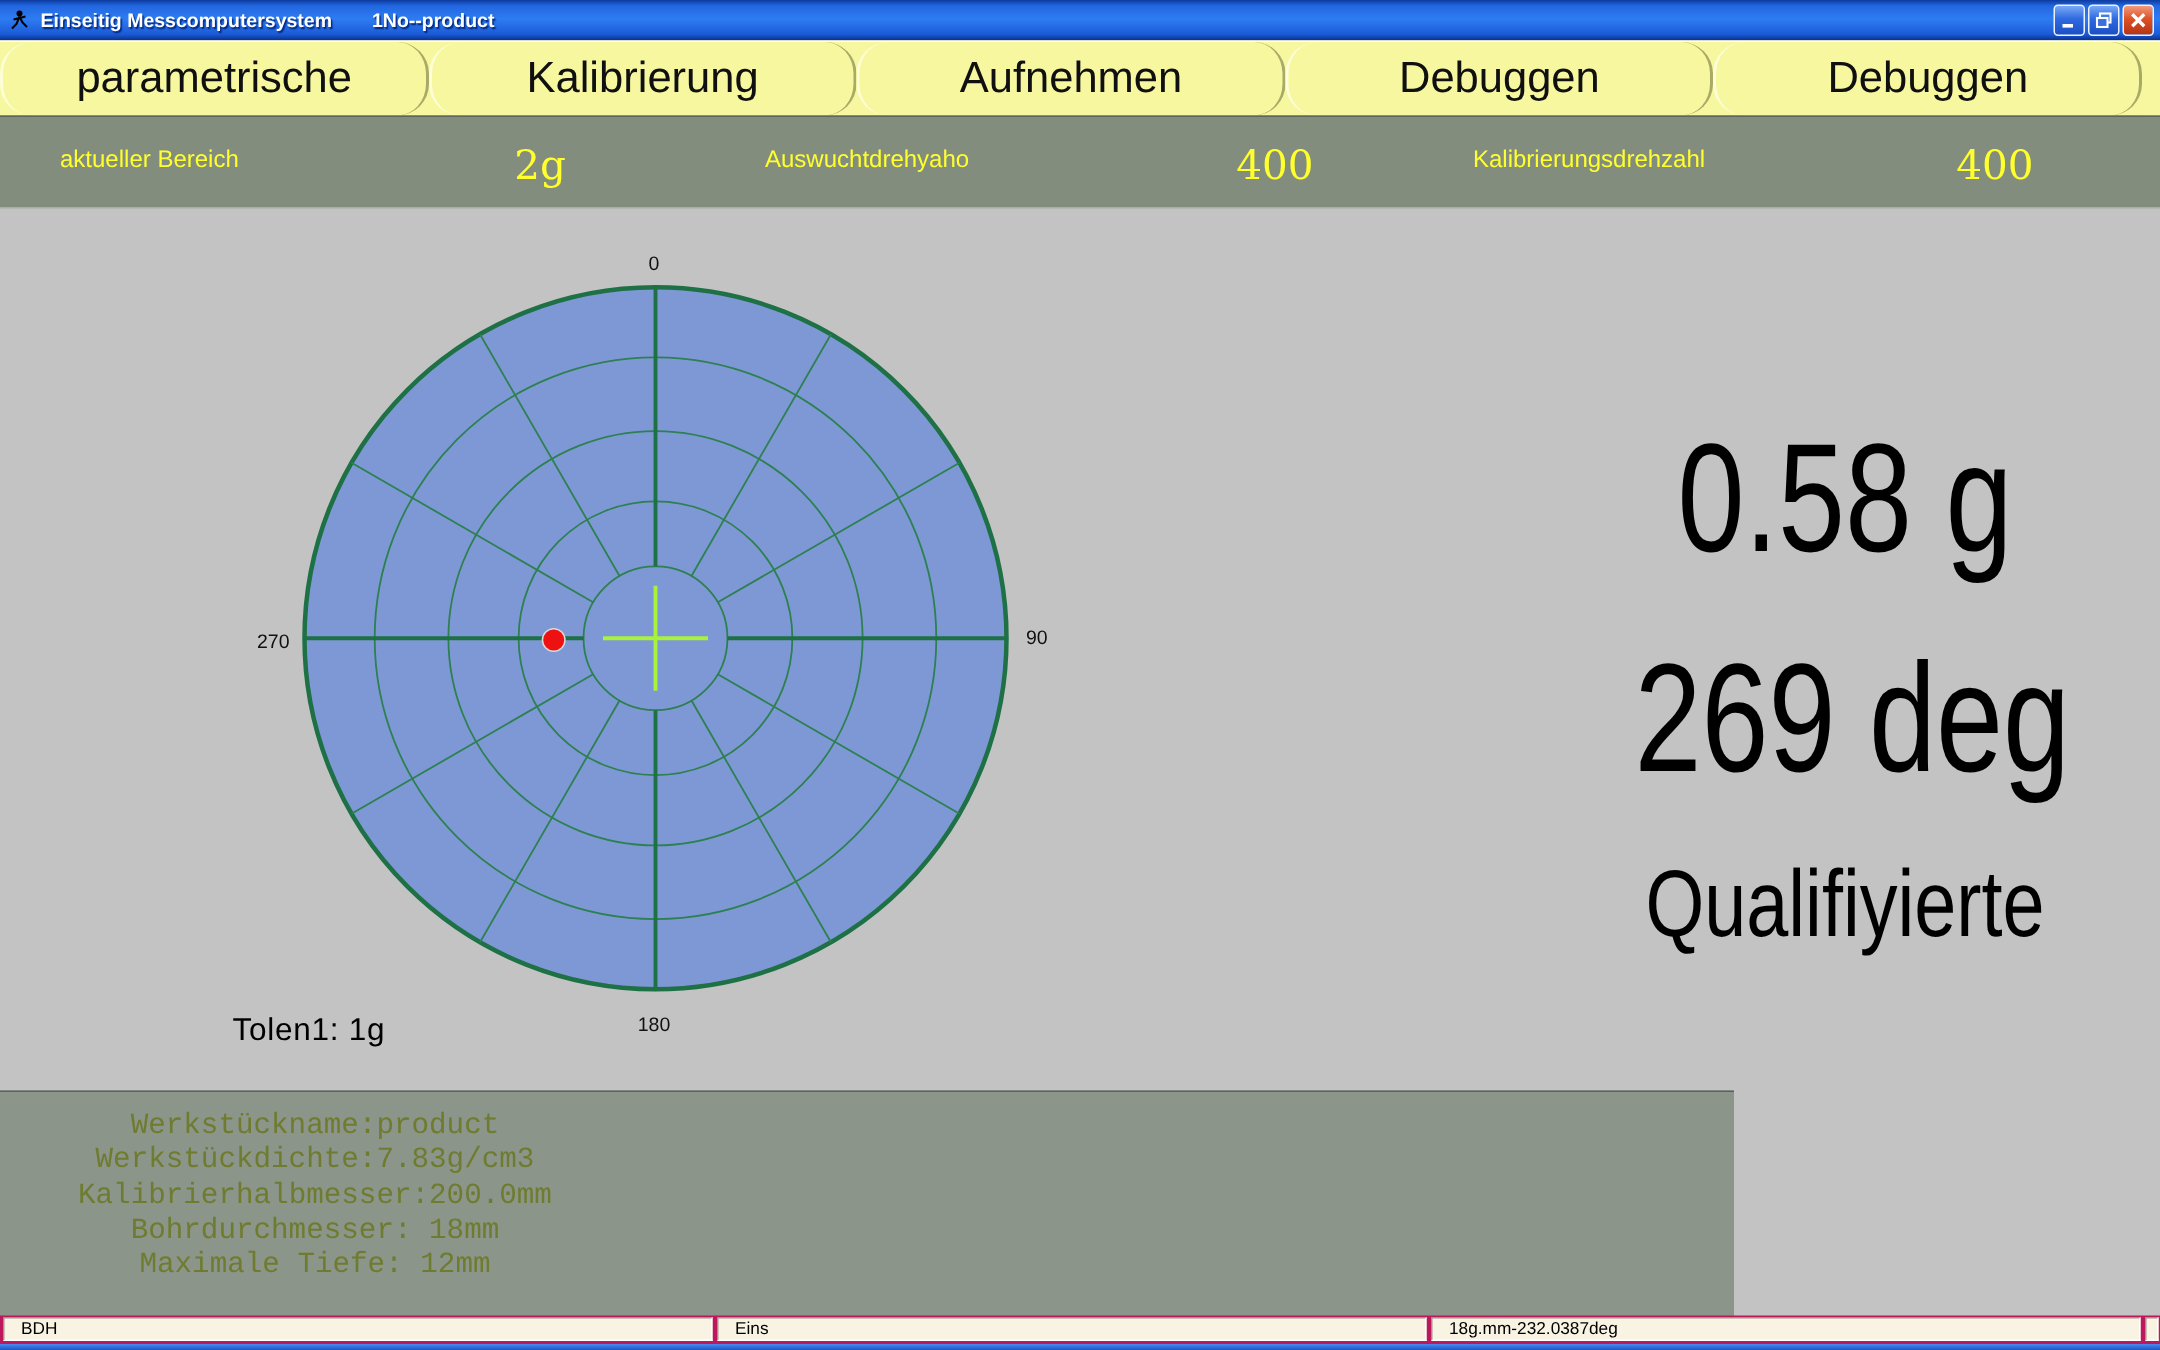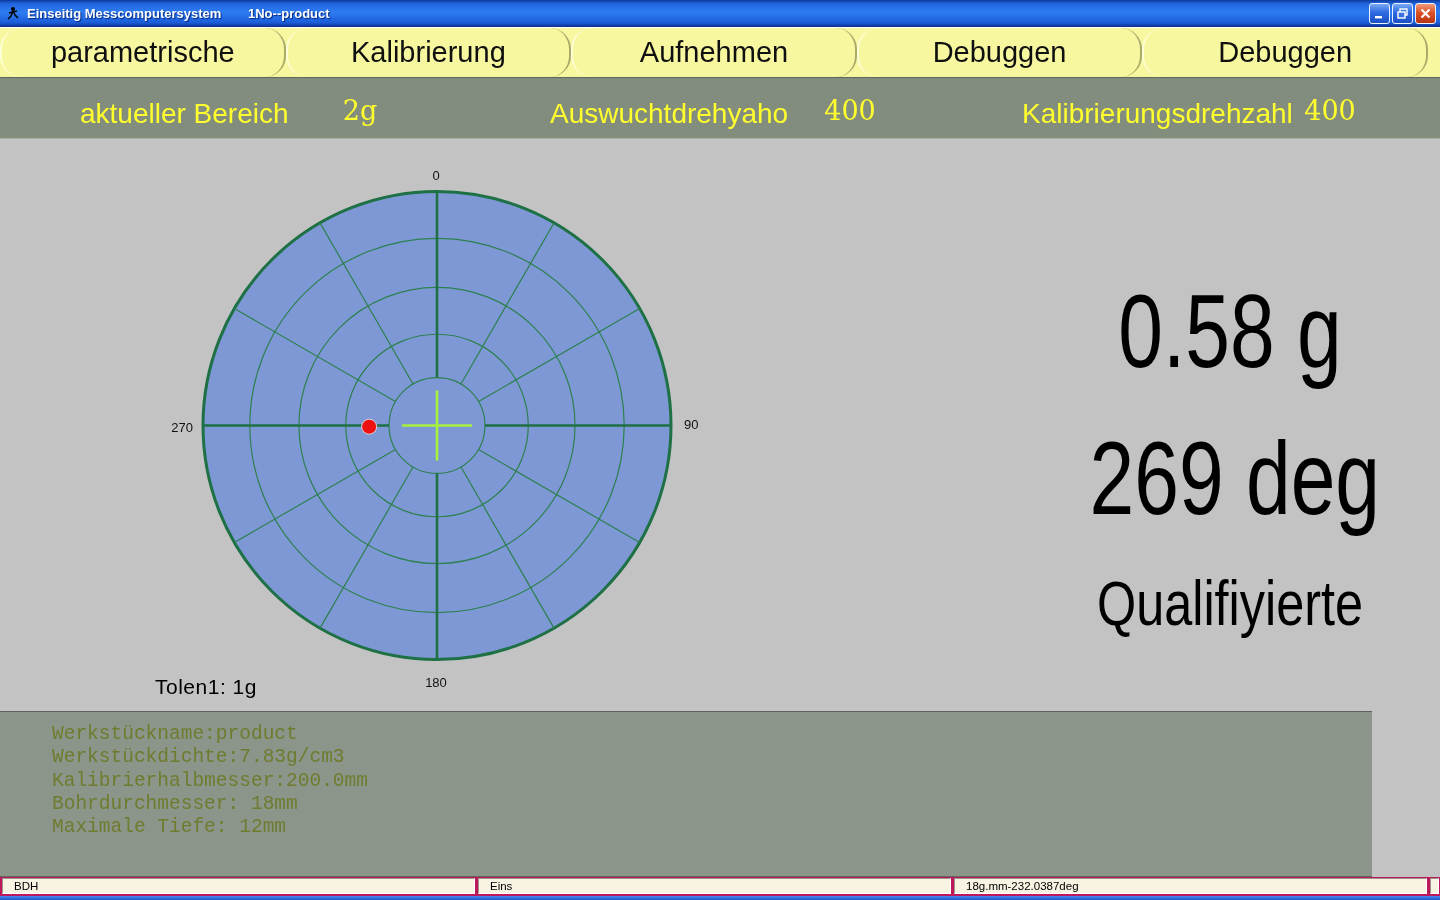--- a/index.html
+++ b/index.html
@@ -24,39 +24,39 @@
     display:flex;border-top:1px solid #ffffff;box-sizing:border-box;}
   .tab{flex:1 1 0;display:flex;align-items:center;justify-content:center;
     font-size:29px;color:#101010;background:#f7f7a0;cursor:default;
     border-left:2px solid #fdfdd6;border-right:2px solid #a9a968;box-sizing:border-box;border-radius:21px;}
   .tab.active{color:#0000cd;}
   .tab-filler{flex:0 0 12px;background:#f7f7a0;}
 
   
   .infobar{position:absolute;left:0;top:77px;width:1440px;height:62px;background:#828d7d;
     border-top:1px solid #5d675c;border-bottom:1px solid #a7b0a3;box-sizing:border-box;}
-  .if-label{position:absolute;top:20px;font-size:28px;color:#ffff2e;white-space:nowrap;margin-left:40px;}
+  .if-label{position:absolute;top:20px;font-size:16px;color:#ffff2e;white-space:nowrap;}
   .if-value{position:absolute;top:17px;font-size:27px;color:#ffff2e;
     font-family:"DejaVu Serif",serif;text-align:center;white-space:nowrap;}
 
   
   .main{position:absolute;left:0;top:139px;width:1440px;height:572px;background:#c3c3c3;}
   .polar-wrap{position:absolute;left:150px;top:9px;width:580px;height:560px;}
   .polar-wrap svg{overflow:visible;}
   .ang-label{font-size:13px;fill:#111;font-family:"Liberation Sans",sans-serif;}
   .tol-label{position:absolute;left:155px;top:523px;font-size:21px;color:#000;letter-spacing:.5px;margin-top:13px;}
 
   .readout{position:absolute;left:1050px;width:360px;text-align:center;color:#000;white-space:nowrap;}
   .ro-value{top:141px;font-size:103px;line-height:1;transform:scaleX(.78);}
   .ro-angle{top:288px;font-size:103px;line-height:1;transform:scaleX(.78);}
   .ro-status{top:433px;font-size:63px;line-height:1;transform:scaleX(.80);}
 
   
-  .workpanel{position:absolute;left:0;top:711px;width:1372px;height:166px;background:#8b9589;
-    border-top:1px solid #59635a;border-bottom:1px solid #5d675c;box-sizing:border-box;}
+  .workpanel{position:absolute;left:0;top:727px;width:1156px;height:166px;background:#8b9589;
+    border-top:1px solid #59635a;border-bottom:1px solid #5d675c;box-sizing:border-box;text-align:center;}
   .wp-lines{position:absolute;left:52px;top:11px;}
   .wp-line{font-family:"Liberation Mono",monospace;font-size:19.5px;line-height:23.3px;
     color:#6f7c2f;white-space:pre;}
 
   
   .statusbar{position:absolute;left:0;top:877px;width:1440px;height:19px;background:#be185d;}
   .sseg{position:absolute;top:1px;height:16px;background:#f8f3e2;box-sizing:border-box;
     border:1px solid;border-color:#9c948a #ffffff #ffffff #9c948a;
     font-size:11.5px;line-height:15px;color:#000;padding-left:11px;overflow:hidden;white-space:nowrap;}
   .sseg.s1{left:2px;width:473px;}

